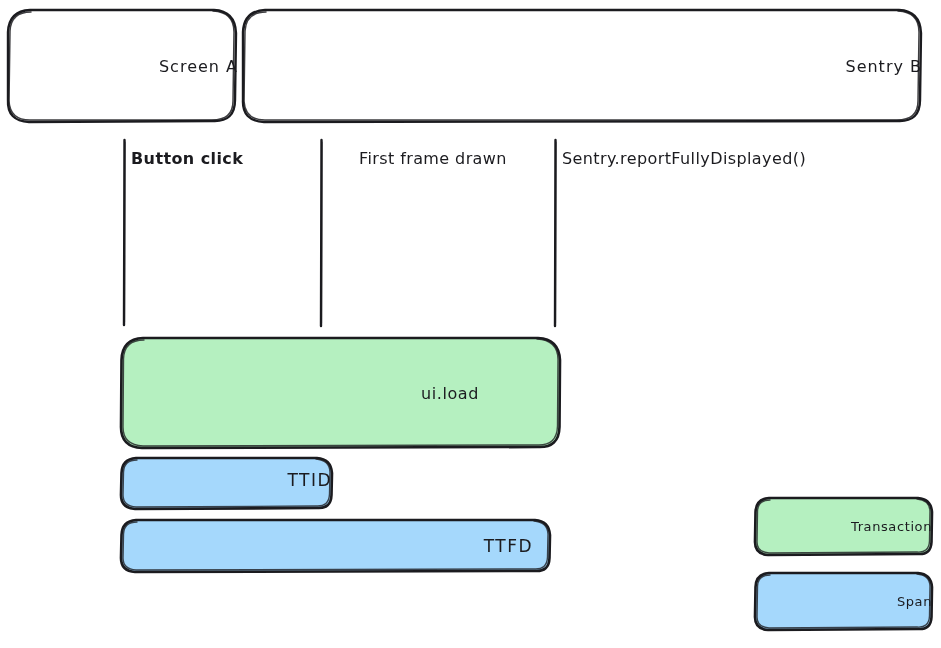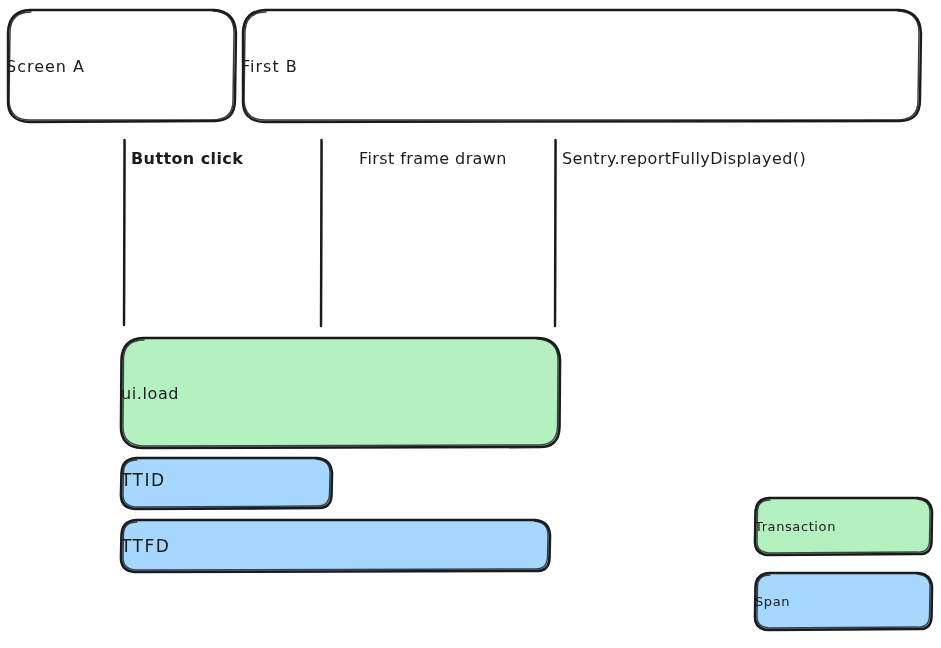--- a/index.html
+++ b/index.html
@@ -21,21 +21,21 @@
     top: 0;
     width: 941px;
     height: 648px;
   }
 
   .node {
     position: absolute;
     box-sizing: border-box;
     display: flex;
     align-items: center;
-    justify-content: flex-start;
+    justify-content: flex-end;
   }
 
   .node-label {
     position: relative;
     z-index: 3;
     color: #1b1b1f;
     font-family: "DejaVu Sans", sans-serif;
     font-size: 15px;
     letter-spacing: 0.6px;
     white-space: nowrap;
@@ -138,21 +138,21 @@
     <path d="M769 573 Q756 574 755.5 587 L755 616 Q754.5 629 768 630 L918 629 Q931 630 931.5 617 L932 587 Q931 574 918 573 Z" fill="#a5d8fc" stroke="#1b1b1f" stroke-width="2.6" stroke-linecap="round" stroke-linejoin="round"></path>
     <path d="M770 575 Q758 575 757.5 586 L757 617 Q757 627 769 628 L917 627 Q929 628 929.5 616 L930 586 Q929.5 575 917 574" fill="none" stroke="#1b1b1f" stroke-width="1.4" stroke-linecap="round" opacity="0.8"></path>
   </g>
 </svg>
 
 <div class="node screen-a">
   <span class="node-label">Screen A</span>
 </div>
 
 <div class="node screen-b">
-  <span class="node-label">First B</span>
+  <span class="node-label">Sentry B</span>
 </div>
 
 <div class="marker-label marker-1">Button click</div>
 <div class="marker-label marker-2">First frame drawn</div>
 <div class="marker-label marker-3">Sentry.reportFullyDisplayed()</div>
 
 <div class="hit tick-hit" style="left:118px; top:140px; height:186px;"></div>
 <div class="hit tick-hit" style="left:315px; top:140px; height:186px;"></div>
 <div class="hit tick-hit" style="left:549px; top:140px; height:186px;"></div>
 

